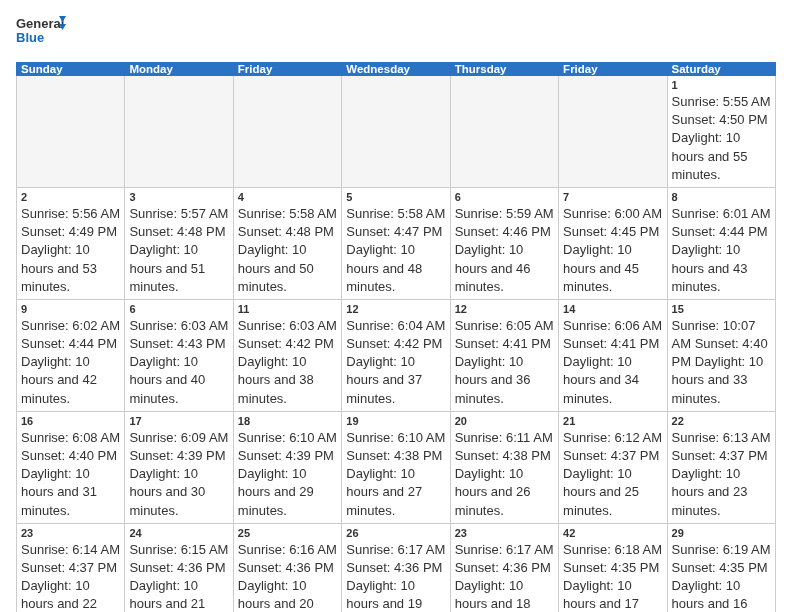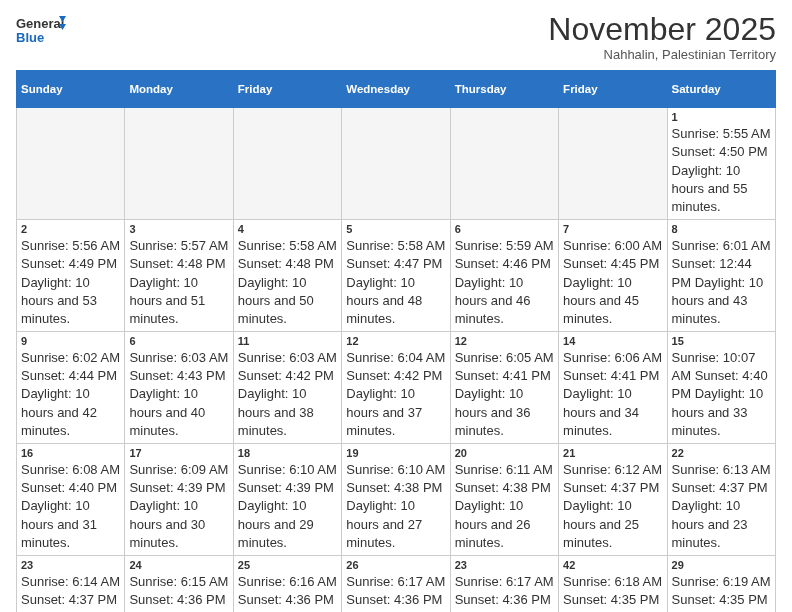--- a/index.html
+++ b/index.html
@@ -46,21 +46,21 @@
       border: 1px solid #ccc;
       border-collapse: collapse;
       width: 100%;
       table-layout: fixed;
     }
     .calendar thead tr th {
       background-color: #2a72c3;
       color: #fff;
       font-size: 11.5px;
       font-weight: bold;
-      padding: 12px 4px;
+      padding: 0 4px;
       text-align: left;
       border: 1px solid #2a72c3;
     }
     .calendar tbody tr td {
       border: 1px solid #ccc;
       vertical-align: top;
       padding: 3px 4px;
       font-size: 9px;
       color: #333;
       background: #fff;
@@ -91,24 +91,20 @@
 <div class="page">
   <div class="header">
     <div class="logo">
     <svg width="50" height="42" viewBox="0 0 50 42">
       <text x="0" y="16" font-size="13" font-weight="bold" fill="#333" font-family="Arial">General</text>
       <text x="0" y="30" font-size="13" font-weight="bold" fill="#1a6abf" font-family="Arial">Blue</text>
       <polygon points="43,4 50,4 46.5,10" fill="#1a6abf"></polygon>
       <polygon points="43,12 50,12 46.5,18" fill="#1a6abf"></polygon>
     </svg>
   </div>
-    <div class="title-block">
-      <div class="month-title">November 2025</div>
-      <div class="subtitle">Nahhalin, Palestinian Territory</div>
-    </div>
   </div>
 
   <table class="calendar">
     <thead>
       <tr>
       <th>Sunday</th>
           <th>Monday</th>
           <th>Friday</th>
           <th>Wednesday</th>
           <th>Thursday</th>
@@ -164,21 +160,21 @@
           </td>
           <td>
             <span class="day-number">7</span>
             <div class="day-info">Sunrise: 6:00 AM
 Sunset: 4:45 PM
 Daylight: 10 hours and 45 minutes.</div>
           </td>
           <td>
             <span class="day-number">8</span>
             <div class="day-info">Sunrise: 6:01 AM
-Sunset: 12:44 PM
+Sunset: 4:44 PM
 Daylight: 10 hours and 43 minutes.</div>
           </td>
         </tr>
         <tr>
           <td>
             <span class="day-number">9</span>
             <div class="day-info">Sunrise: 6:02 AM
 Sunset: 4:44 PM
 Daylight: 10 hours and 42 minutes.</div>
           </td>

